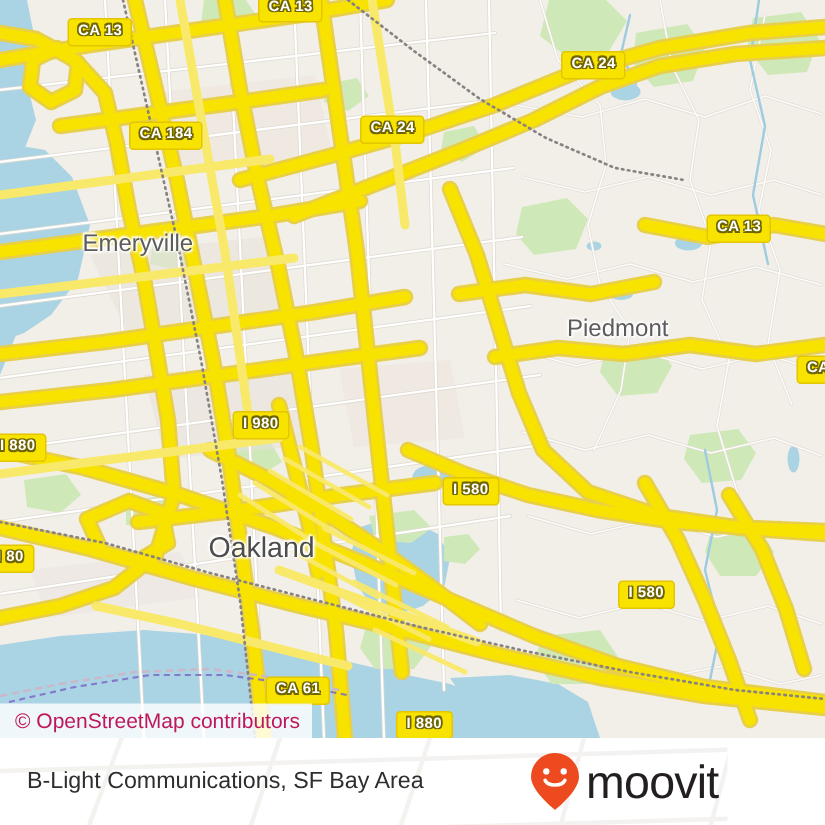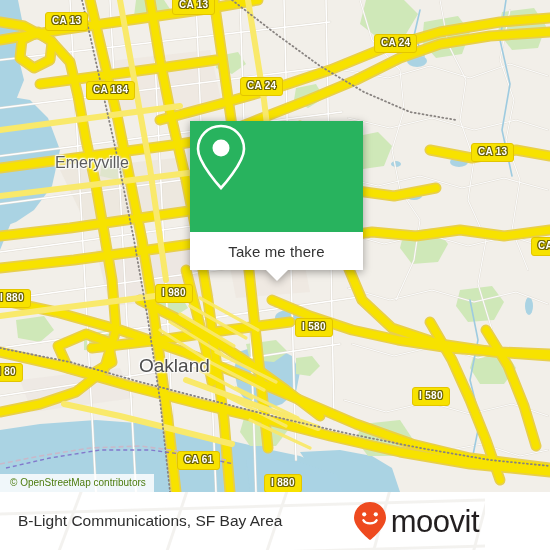--- a/index.html
+++ b/index.html
@@ -87,22 +87,22 @@
     border-right: 11px solid transparent;
     border-top: 11px solid #fff;
   }
 
   
   #attrib {
     position: absolute;
     left: 0; bottom: 0;
     background: rgba(255,255,255,.82);
     padding: 3px 8px 4px 10px;
-    font-size: 10px;
-    color: #4d7c0f;
+    font-size: 14px;
+    color: #be185d;
     z-index: 10;
     white-space: nowrap;
   }
 
   
   #footer {
     position: absolute;
     left: 0; top: 492px;
     width: 485px; height: 58px;
     background: #ffffff;
@@ -393,48 +393,37 @@
       </g>
 
       <path class="bnd" stroke-width="1.6" d="M0,464 L40,456 L90,448 L140,446 L186,452 L226,460"></path>
       <g stroke="#7b68c8" stroke-width="1.4" fill="none" stroke-dasharray="4 3" opacity=".85">
         <path d="M6,468 L50,458 L100,450 L150,450 L196,456 L234,464"></path>
       </g>
     </svg>
 
     <div class="place big" style="left:139px; top:355px;">Oakland</div>
     <div class="place" style="left:55px; top:154px;">Emeryville</div>
+    <div class="place" style="left:378px; top:211px;">Piedmont</div>
 
     <div class="shield" style="left:45px;  top:12px;">CA 13</div>
     <div class="shield" style="left:172px; top:-4px;">CA 13</div>
     <div class="shield" style="left:374px; top:34px;">CA 24</div>
     <div class="shield" style="left:86px;  top:81px;">CA 184</div>
     <div class="shield" style="left:240px; top:77px;">CA 24</div>
     <div class="shield" style="left:471px; top:143px;">CA 13</div>
     <div class="shield" style="left:531px; top:237px;">CA</div>
     <div class="shield" style="left:-7px;  top:289px;">I 880</div>
-    <div class="shield" style="left:155px; top:284px;">I 980</div>
+    <div class="shield" style="left:155px; top:274px;">I 980</div>
     <div class="shield" style="left:295px; top:318px;">I 580</div>
     <div class="shield" style="left:-9px;  top:363px;">I 80</div>
     <div class="shield" style="left:412px; top:387px;">I 580</div>
     <div class="shield" style="left:133px; top:451px;margin-left:44px;">CA 61</div>
     <div class="shield" style="left:264px; top:474px;">I 880</div>
 
-    <div id="popup">
-      <div id="popup-head">
-        <svg width="62" height="72" viewBox="0 0 62 72">
-          <path d="M31 5 C18 5 8 15 8 28 C8 42 31 67 31 67 C31 67 54 42 54 28 C54 15 44 5 31 5 Z" fill="none" stroke="#ffffff" stroke-width="2.6"></path>
-          <circle cx="31" cy="27" r="8.5" fill="#ffffff"></circle>
-        </svg>
-      </div>
-      <div id="popup-foot">
-        <span id="popup-foot-label">Take me there</span>
-        <span id="popup-tail"></span>
-      </div>
-    </div>
 
     <div id="attrib">© OpenStreetMap contributors</div>
   </div>
 
   <div id="footer">
 
     <svg id="footer-watermark" viewBox="0 0 550 150">
       <g fill="none" stroke="#e9e6e1" stroke-width="3">
         <path d="M40,150 L96,0"></path>
         <path d="M150,150 L200,0"></path>

